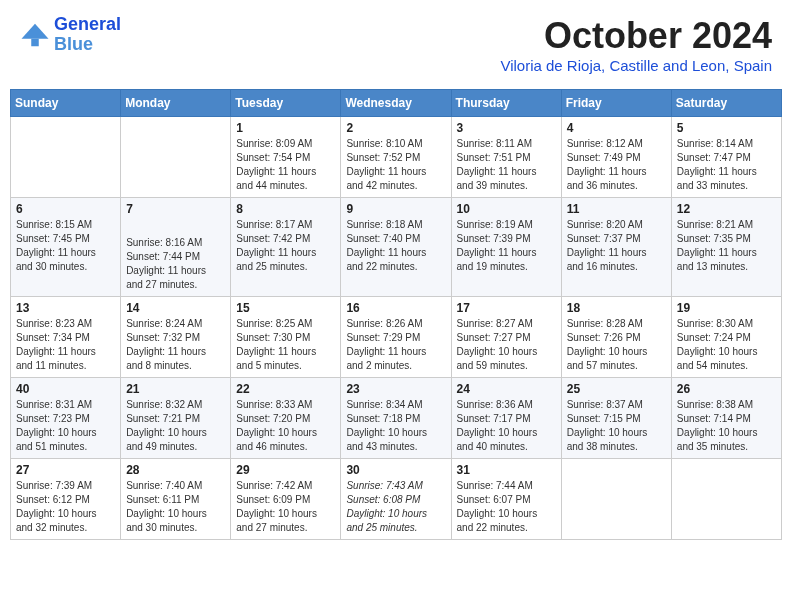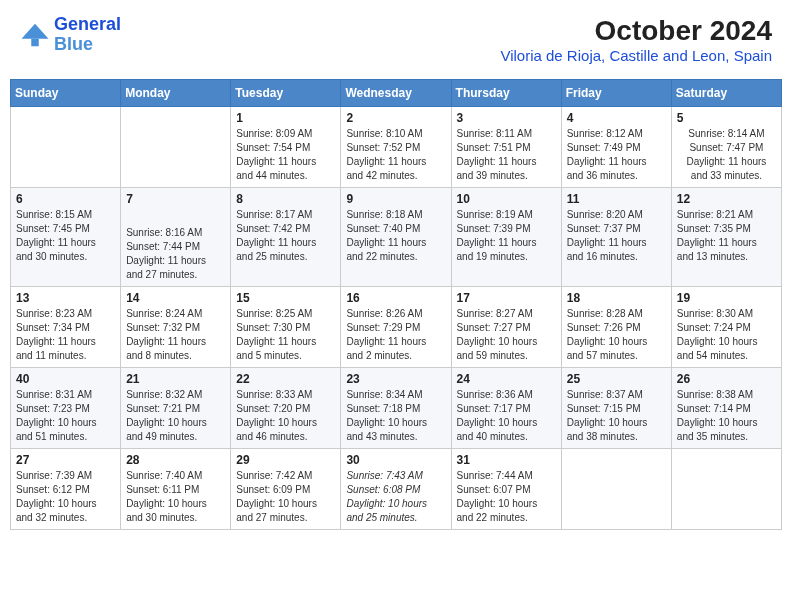--- a/index.html
+++ b/index.html
@@ -32,21 +32,21 @@
       color: #1d4ed8;
     }
     .logo-icon {
       width: 30px;
       height: 30px;
     }
     .title-section {
       text-align: right;
     }
     .month-title {
-      font-size: 28px;
+      font-size: 36px;
       font-weight: bold;
       color: #222;
     }
     .subtitle {
       font-size: 15px;
       color: #1d4ed8;
     }
     .calendar {
       width: 100%;
       border-collapse: collapse;
@@ -141,21 +141,21 @@
 Daylight: 11 hours and 39 minutes.</div>
         </td>
         <td>
           <span class="day-number">4</span>
           <div class="day-info" style="white-space: pre-line;">Sunrise: 8:12 AM
 Sunset: 7:49 PM
 Daylight: 11 hours and 36 minutes.</div>
         </td>
         <td>
           <span class="day-number">5</span>
-          <div class="day-info" style="white-space: pre-line; text-align: center;">Sunrise: 8:14 AM
+          <div class="day-info" style="white-space: pre-line;">Sunrise: 8:14 AM
 Sunset: 7:47 PM
 Daylight: 11 hours and 33 minutes.</div>
         </td>
       </tr>
       <tr>
         <td>
           <span class="day-number">6</span>
           <div class="day-info" style="white-space: pre-line;">Sunrise: 8:15 AM
 Sunset: 7:45 PM
 Daylight: 11 hours and 30 minutes.</div>

